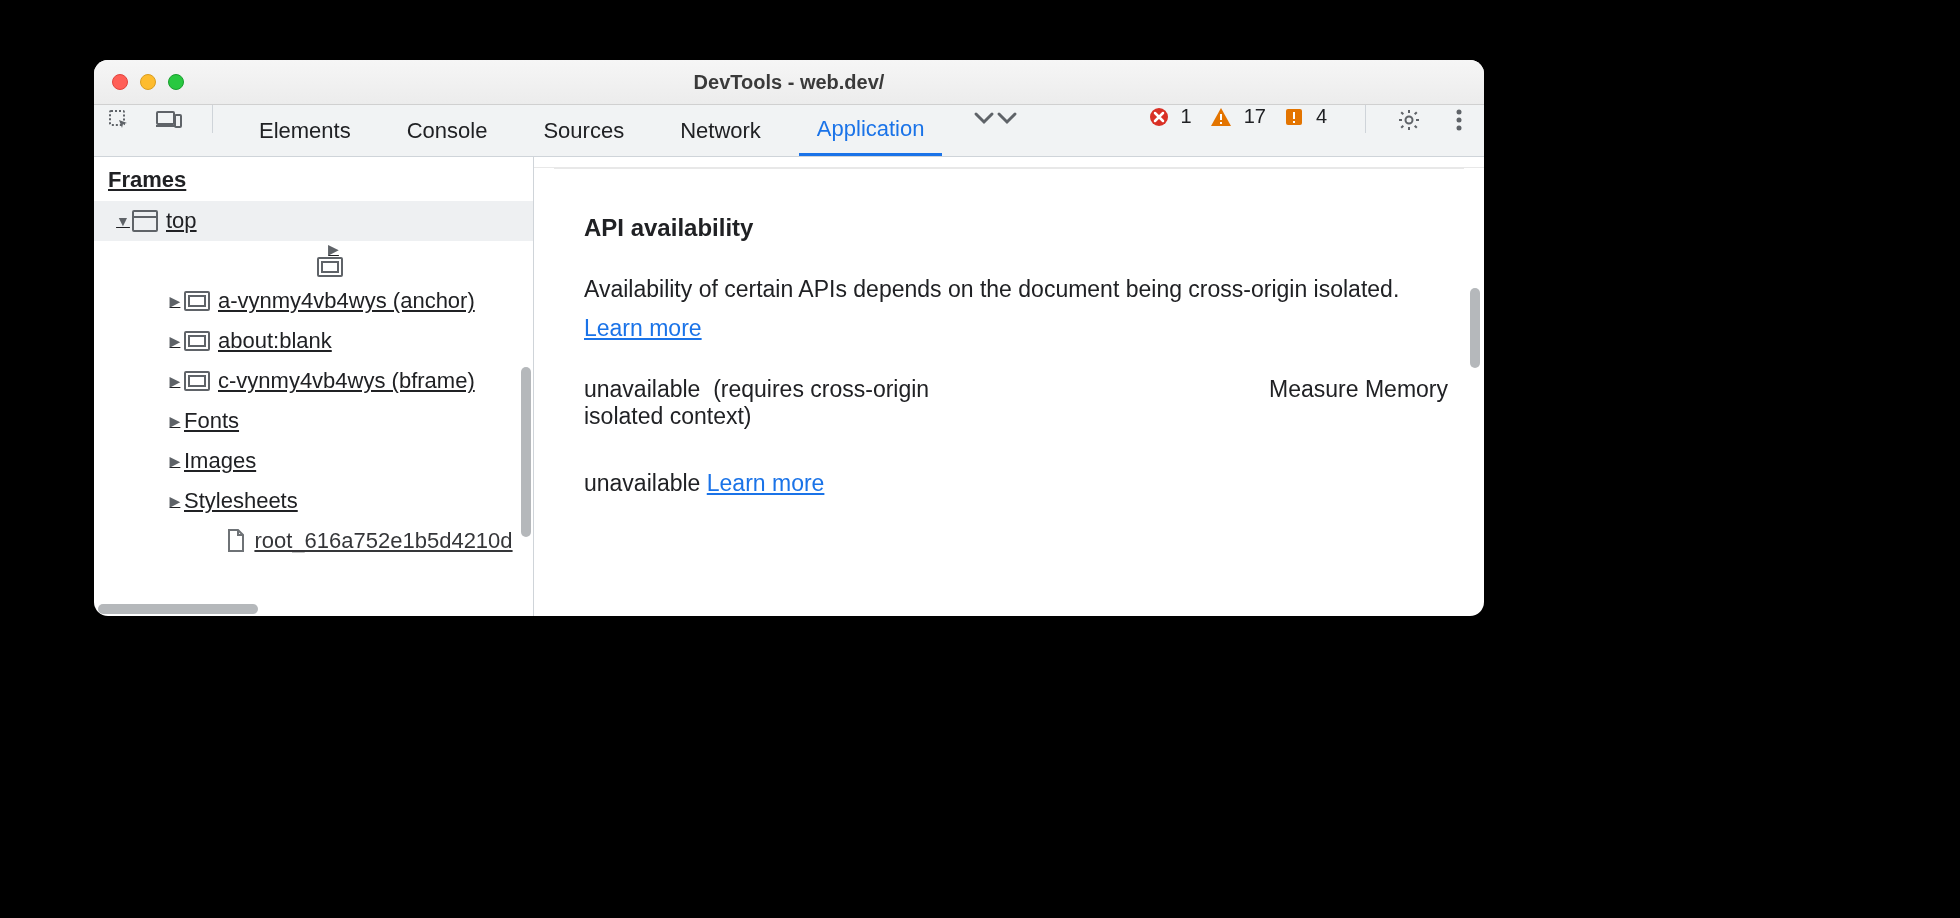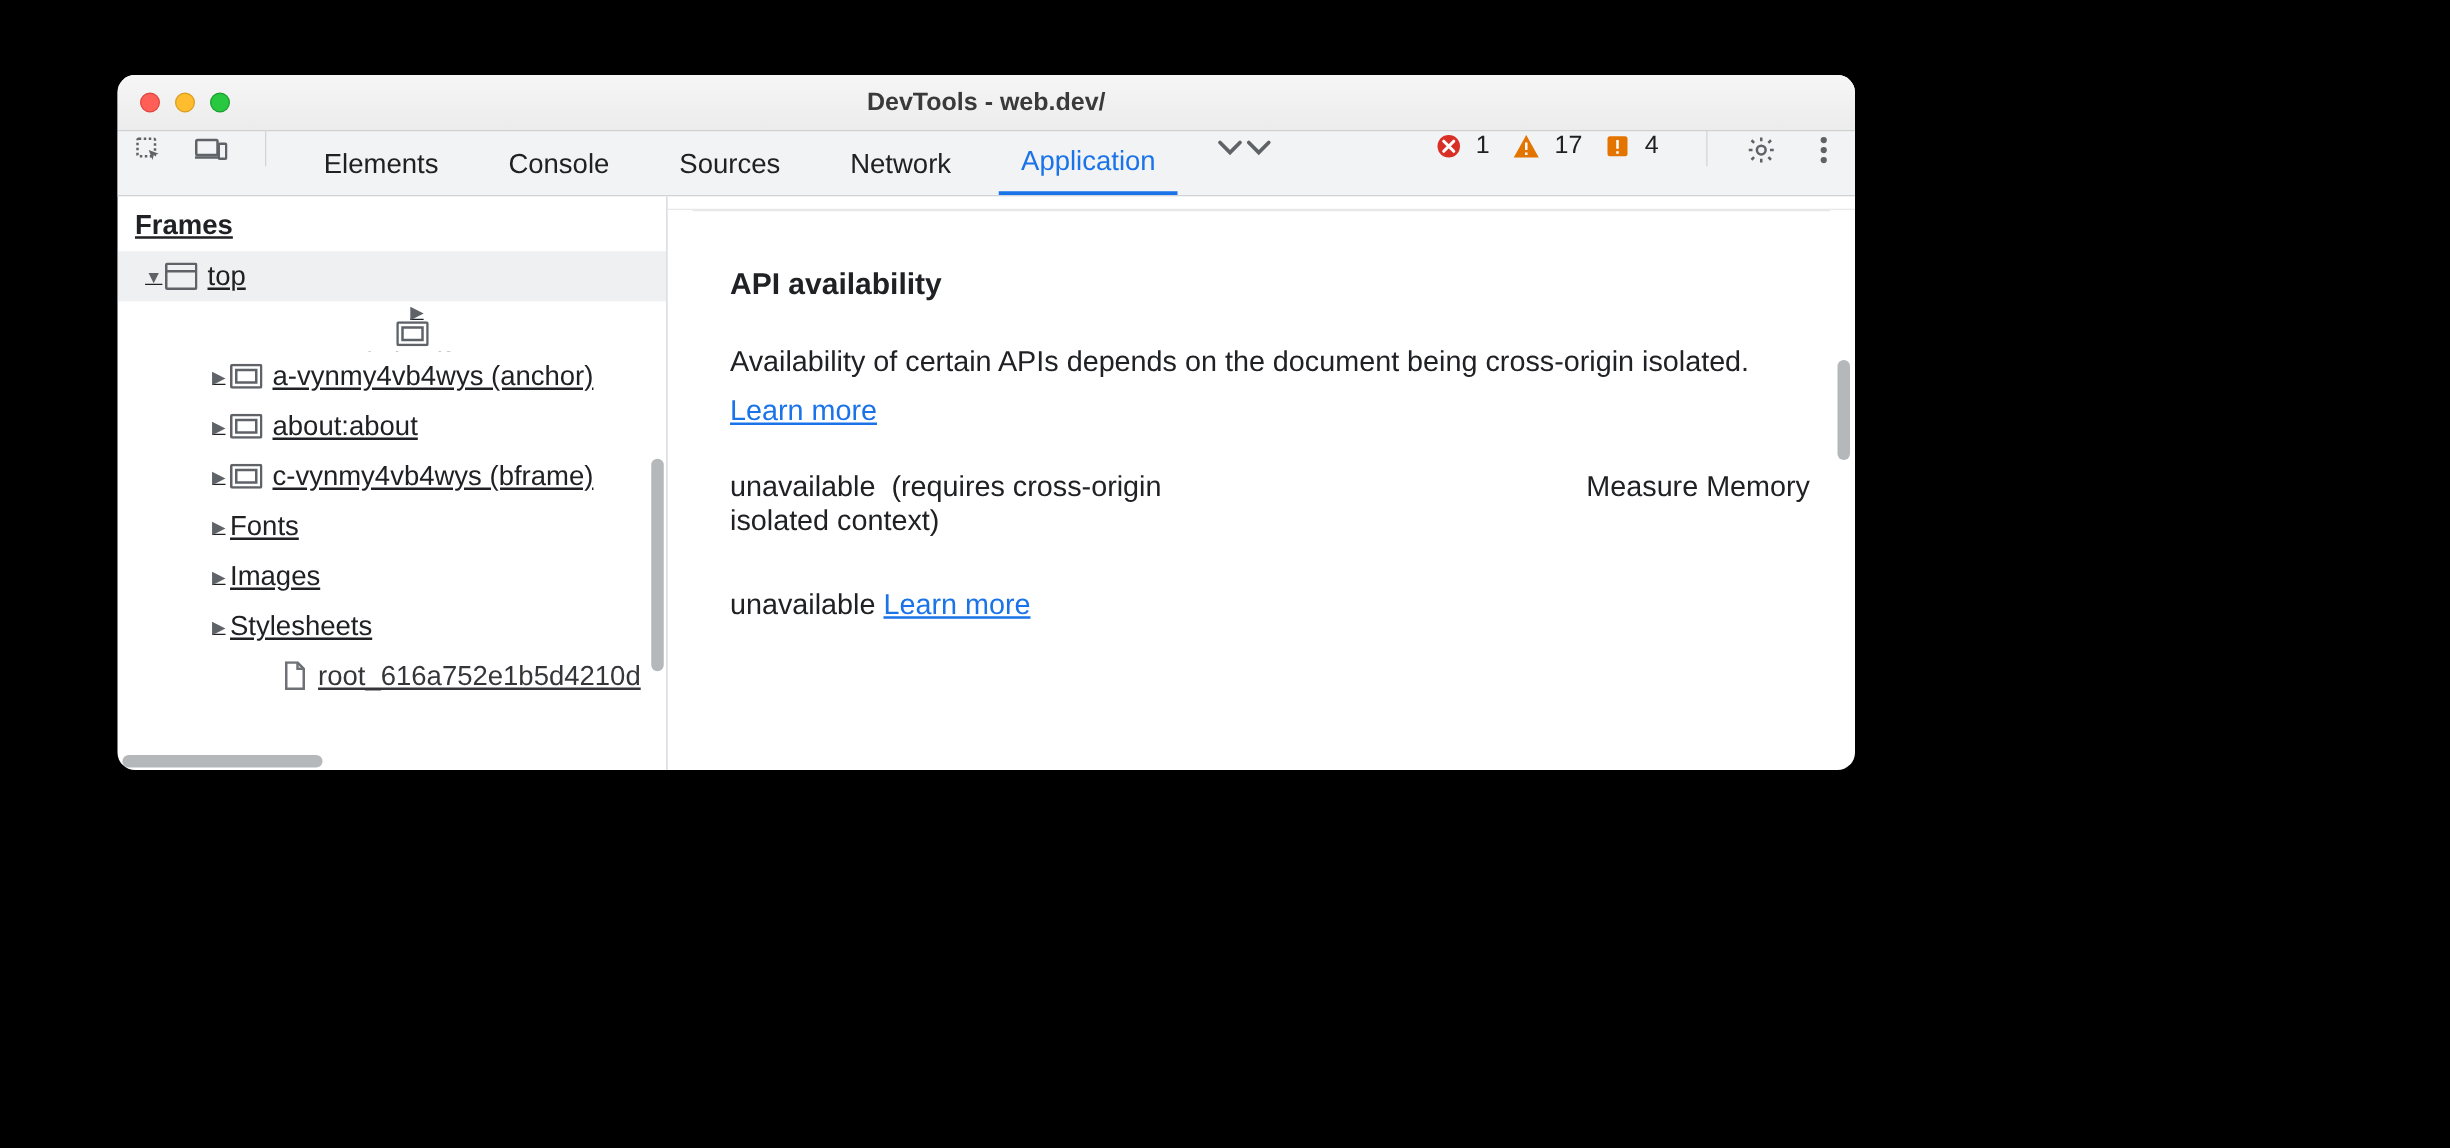--- a/index.html
+++ b/index.html
@@ -298,21 +298,21 @@
       </div>
 
       <div class="tree-row indent-3">
         <span class="arrow col"></span>
         <span class="tree-icon">
           <svg width="26" height="20" viewBox="0 0 26 20" fill="none" stroke="#5f6368" stroke-width="2">
               <rect x="1" y="1" width="24" height="18" rx="1"></rect>
               <rect x="5" y="5" width="16" height="10"></rect>
             </svg>
         </span>
-        <span>about:about</span>
+        <span>about:blank</span>
       </div>
 
       <div class="tree-row indent-3">
         <span class="arrow col"></span>
         <span class="tree-icon">
           <svg width="26" height="20" viewBox="0 0 26 20" fill="none" stroke="#5f6368" stroke-width="2">
               <rect x="1" y="1" width="24" height="18" rx="1"></rect>
               <rect x="5" y="5" width="16" height="10"></rect>
             </svg>
         </span>

